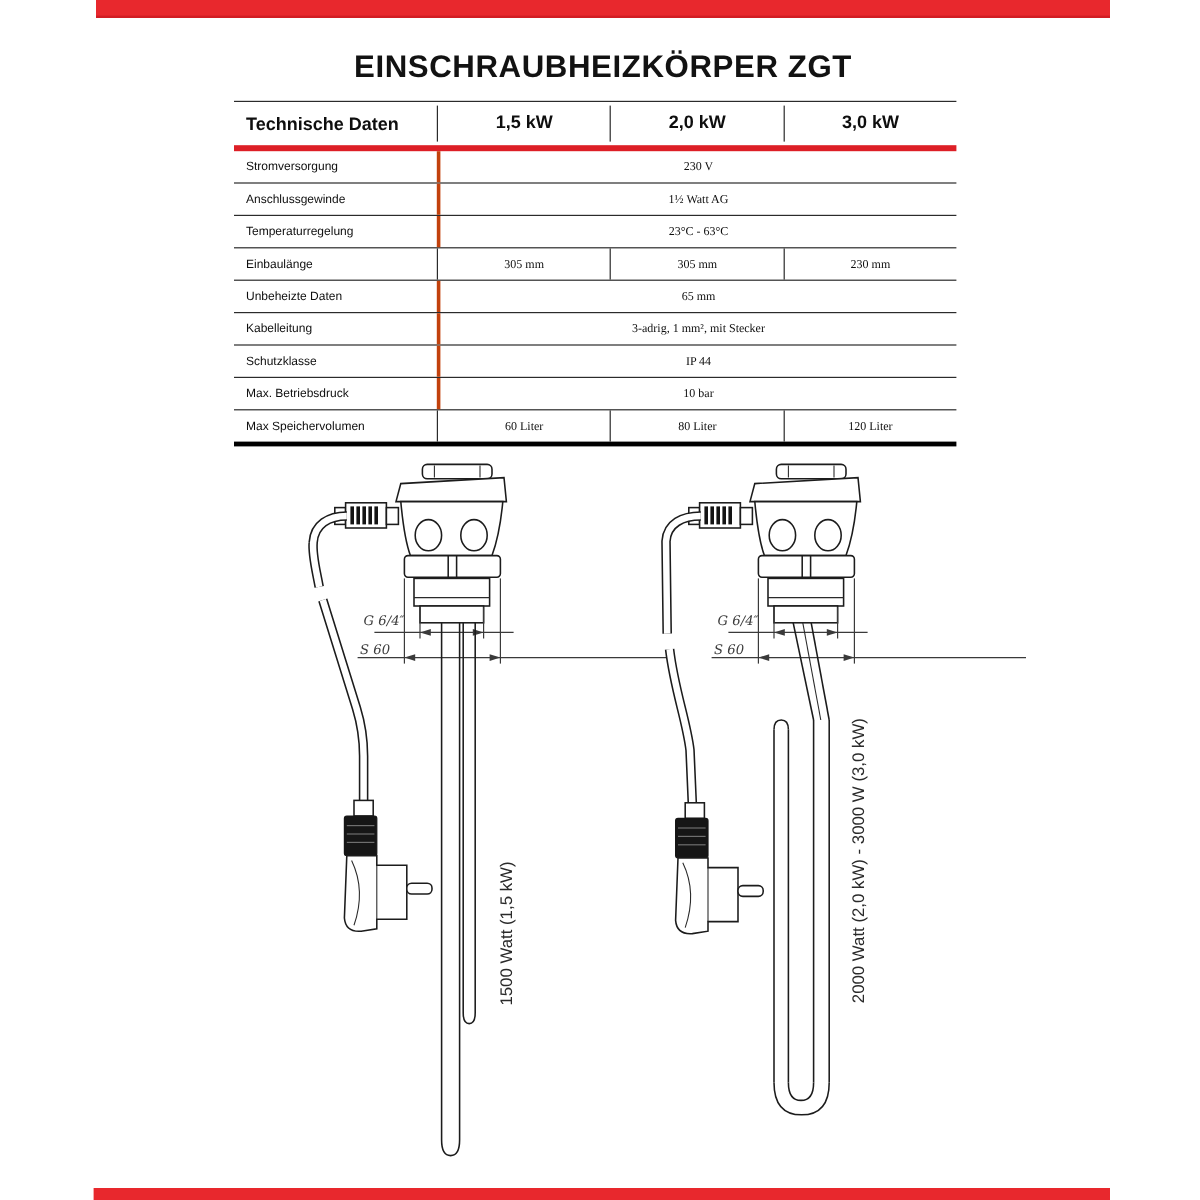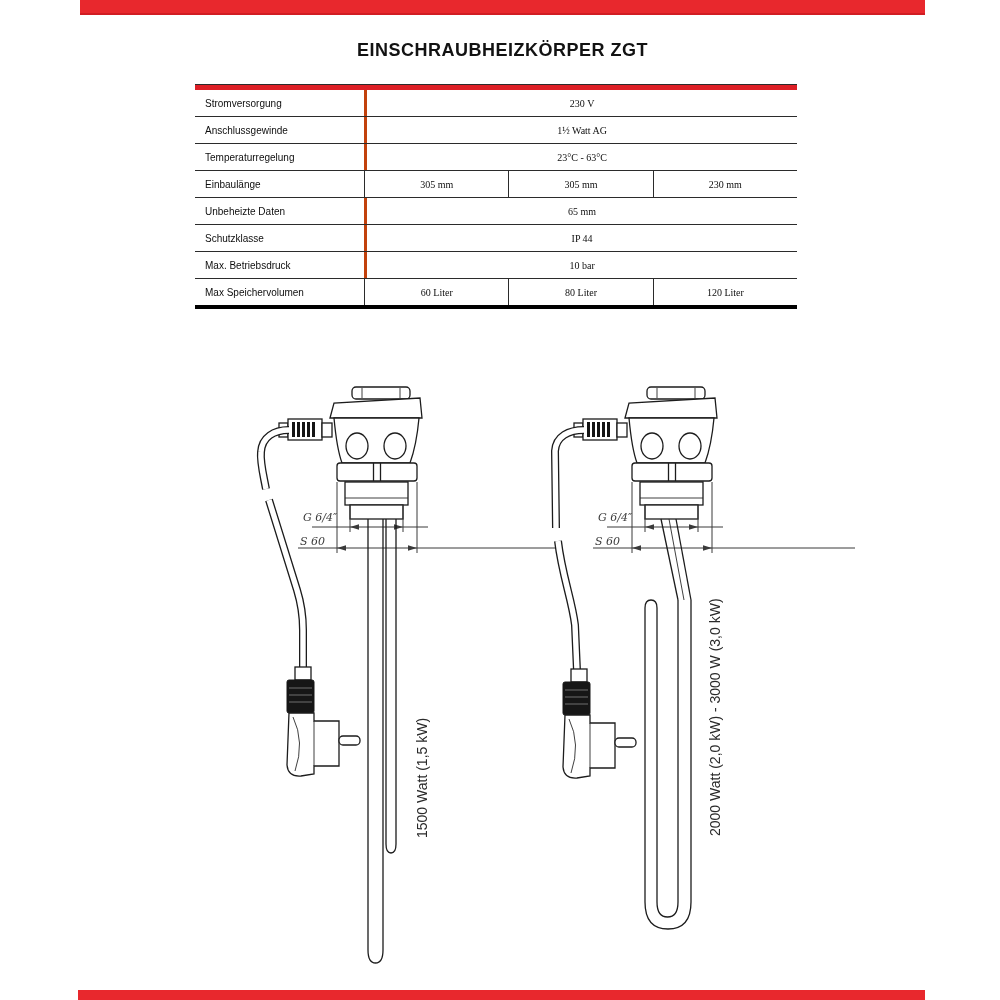--- a/index.html
+++ b/index.html
@@ -2,21 +2,21 @@
 <html><head>
 <meta charset="utf-8">
 <style>
   html,body{margin:0;padding:0;background:#fff;}
   .page{position:relative;width:1000px;height:1000px;background:#ffffff;overflow:hidden;
         font-family:"Liberation Sans",sans-serif;color:#0e0e0e;}
   .bar{position:absolute;background:#e8282d;}
   .bar.top{left:80px;right:75px;top:0;height:13px;border-bottom:2px solid #d11d23;}
   .bar.bottom{left:78px;right:75px;bottom:0;height:10px;}
   .title{position:absolute;top:40px;left:80px;right:75px;text-align:center;
-         font-size:18px;font-weight:bold;letter-spacing:.5px;color:#121212;}
+         font-size:26px;font-weight:bold;letter-spacing:.5px;color:#121212;}
   
   .tech-table{position:absolute;left:195px;top:84px;width:602px;border-top:1px solid #2b2b2b;}
   .t-header{display:flex;height:36px;align-items:center;font-weight:bold;font-size:15px;}
   .t-hlabel{width:170px;padding-left:10px;box-sizing:border-box;}
   .t-hcol{width:144px;text-align:center;border-left:1px solid #2b2b2b;height:30px;line-height:30px;}
   .red-divider{height:5px;background:#dd1f26;}
   .t-row{display:flex;height:26px;align-items:stretch;border-bottom:1px solid #2b2b2b;font-size:10px;}
   .t-row:last-child{border-bottom:4px solid #000000;}
   .t-label{width:170px;padding-left:10px;box-sizing:border-box;display:flex;align-items:center;}
   .t-span{width:432px;border-left:3px solid #c2410c;display:flex;align-items:center;justify-content:center;font-family:Liberation Serif, serif;}
@@ -35,20 +35,26 @@
 </style>
 </head>
 <body>
 
 <div class="page">
   <div class="bar top"></div>
 
   <div class="title">EINSCHRAUBHEIZKÖRPER ZGT</div>
 
   <div class="tech-table">
+      <div class="t-header">
+        <div class="t-hlabel">Technische Daten</div>
+        <div class="t-hcol">1,5 kW</div>
+        <div class="t-hcol">2,0 kW</div>
+        <div class="t-hcol">3,0 kW</div>
+      </div>
       <div class="red-divider"></div>
       <div class="t-row">
         <div class="t-label">Stromversorgung</div>
         <div class="t-span">230 V</div>
       </div>
       <div class="t-row">
         <div class="t-label">Anschlussgewinde</div>
         <div class="t-span">1½ Watt AG</div>
       </div>
       <div class="t-row">
@@ -57,20 +63,24 @@
       </div>
       <div class="t-row">
         <div class="t-label">Einbaulänge</div>
         <div class="t-cell">305 mm</div>
         <div class="t-cell">305 mm</div>
         <div class="t-cell">230 mm</div>
       </div>
       <div class="t-row">
         <div class="t-label">Unbeheizte Daten</div>
         <div class="t-span">65 mm</div>
+      </div>
+      <div class="t-row">
+        <div class="t-label">Kabelleitung</div>
+        <div class="t-span">3-adrig, 1 mm², mit Stecker</div>
       </div>
       <div class="t-row">
         <div class="t-label">Schutzklasse</div>
         <div class="t-span">IP 44</div>
       </div>
       <div class="t-row">
         <div class="t-label">Max. Betriebsdruck</div>
         <div class="t-span">10 bar</div>
       </div>
       <div class="t-row">

